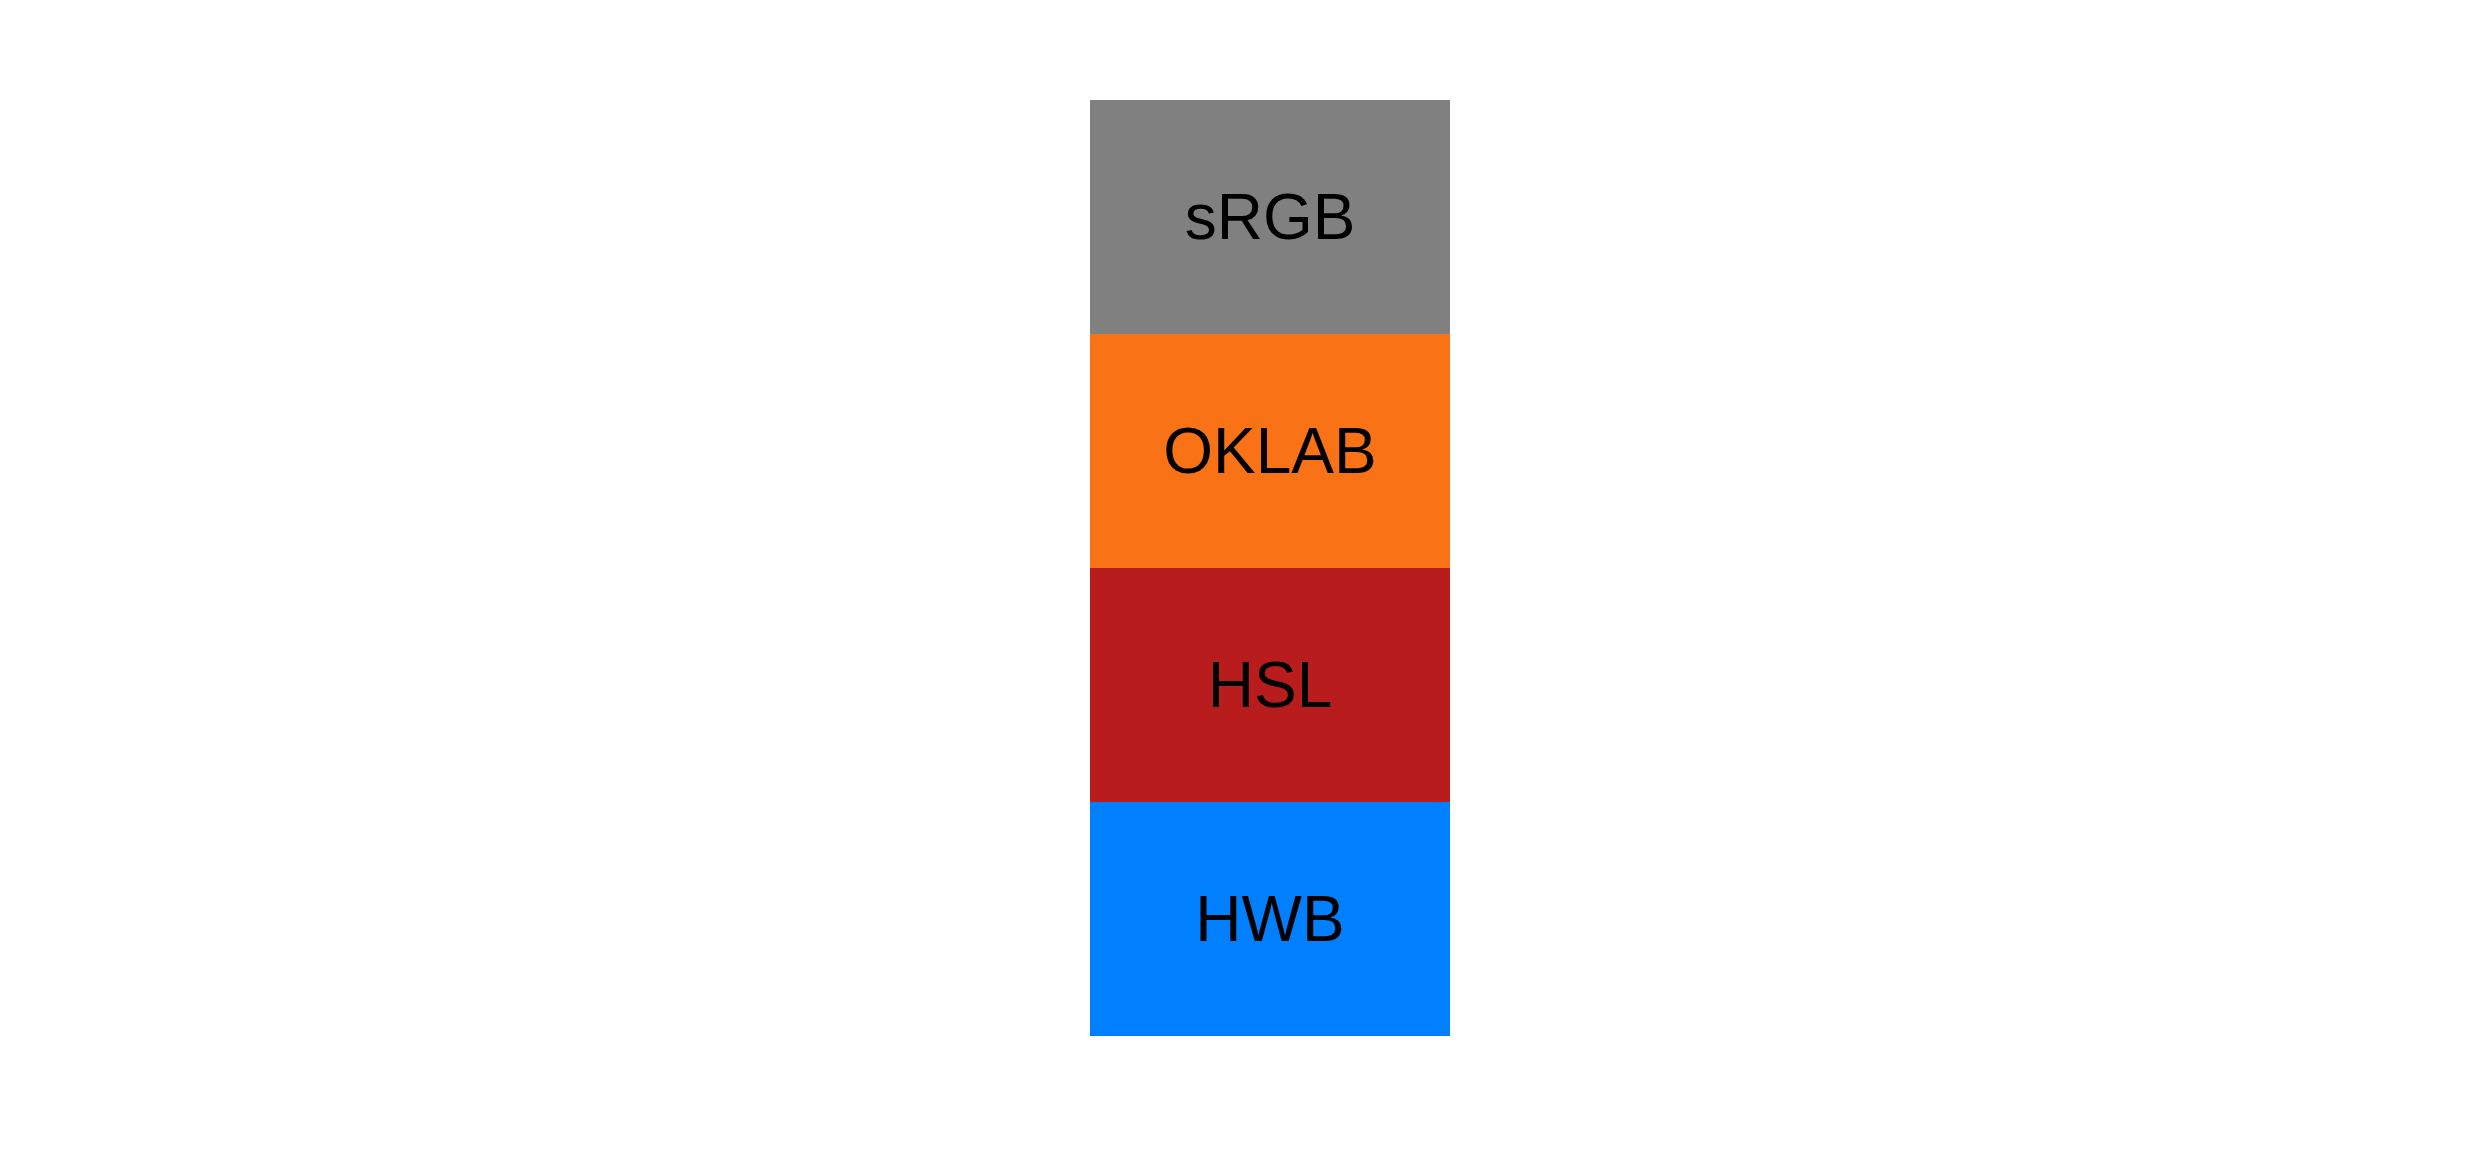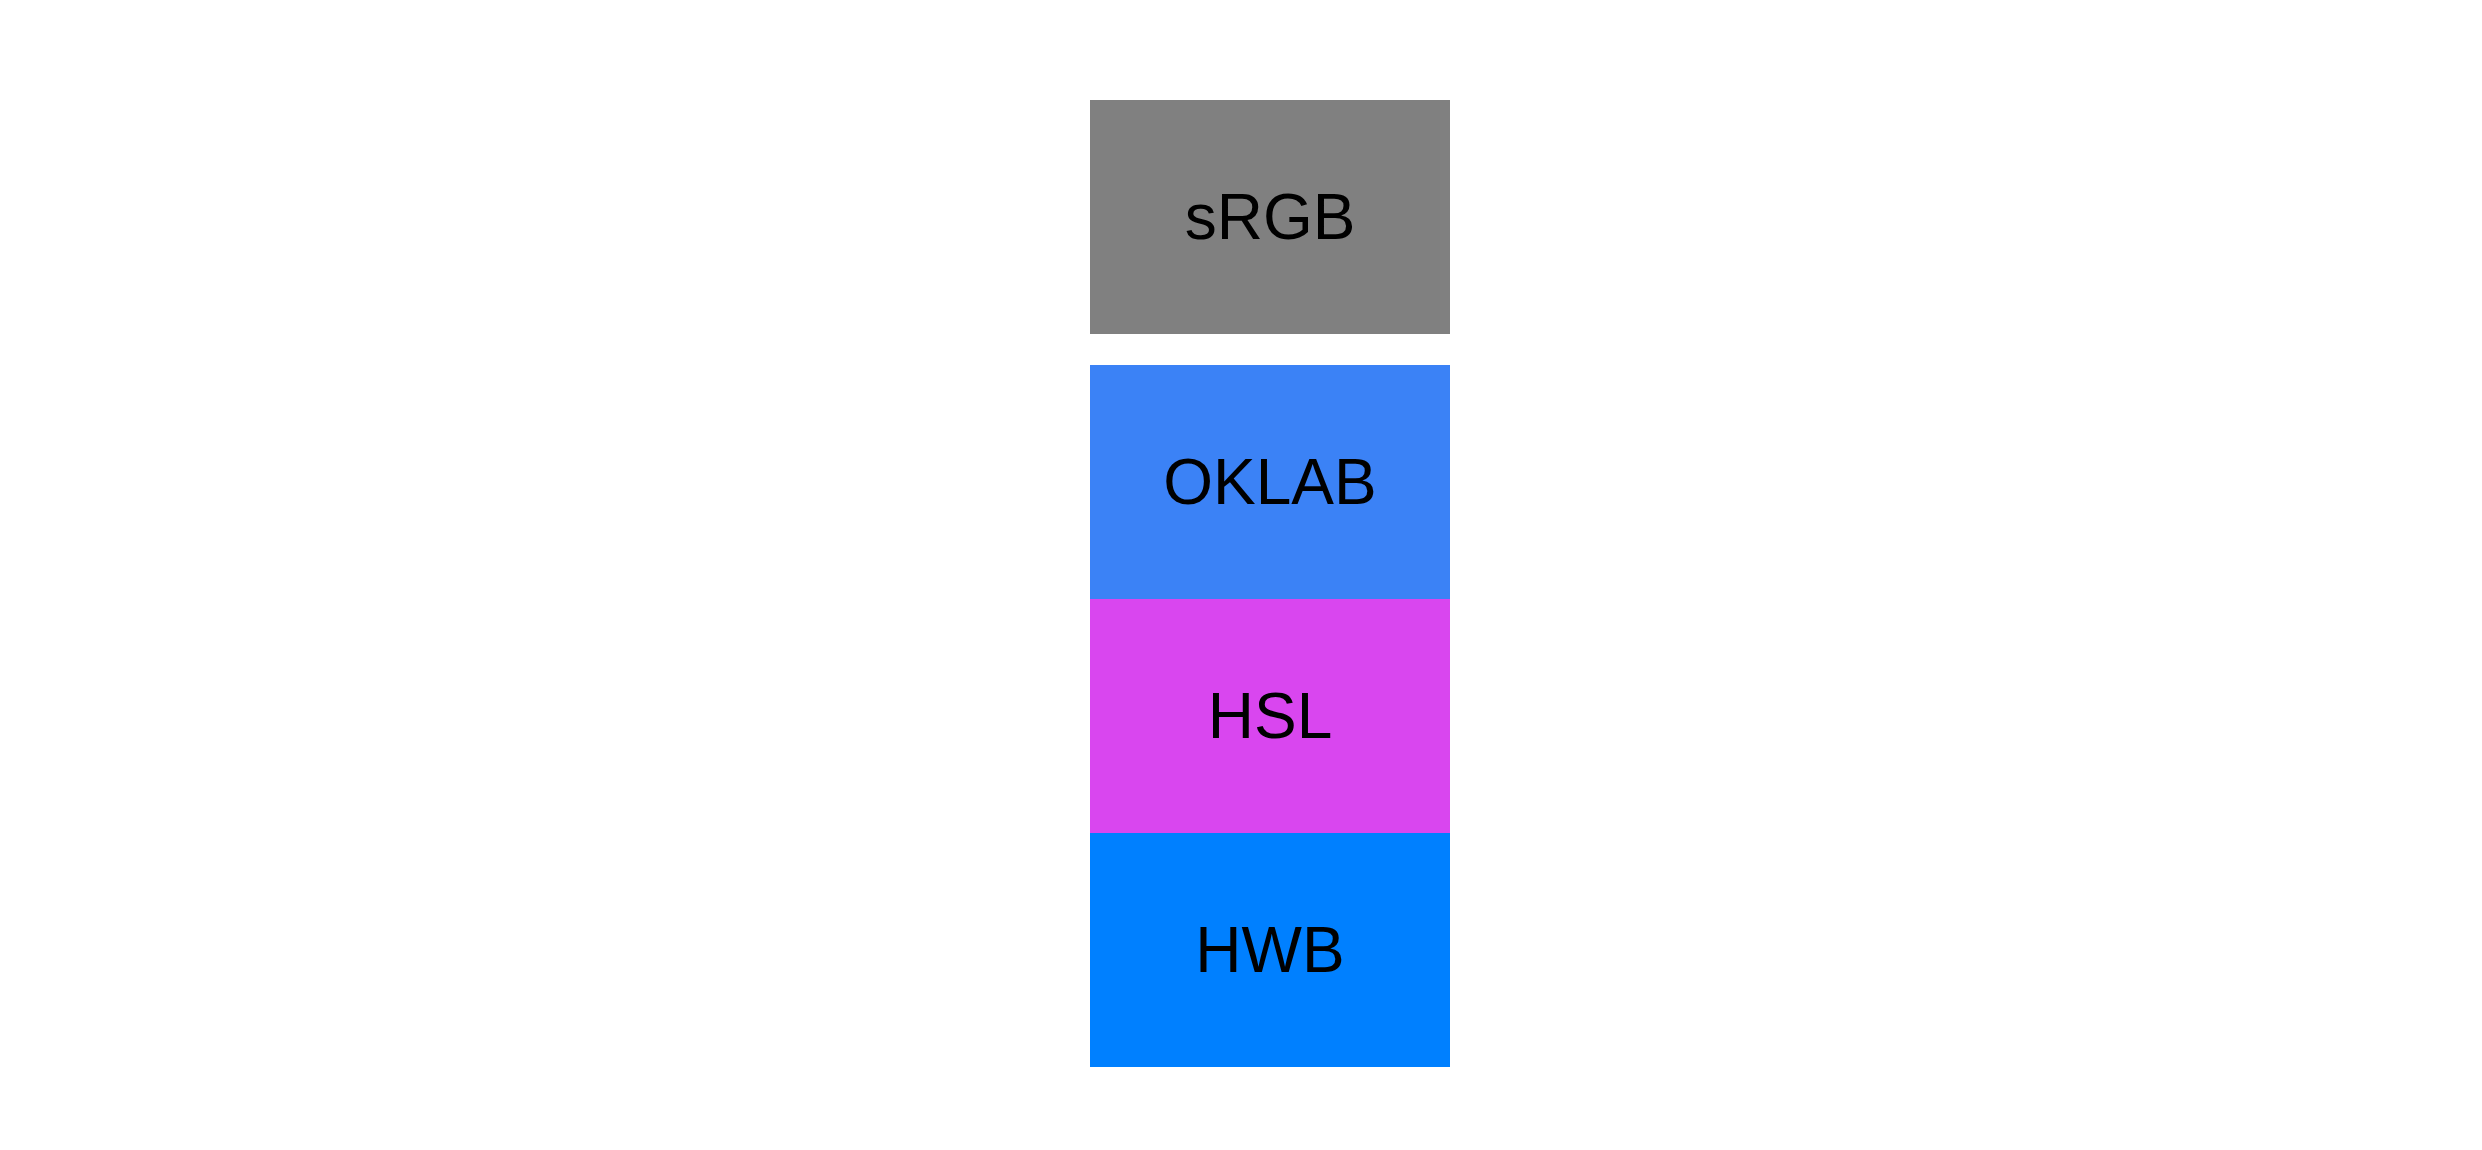--- a/index.html
+++ b/index.html
@@ -41,25 +41,25 @@
 </head>
 <body>
 
 <div class="canvas" style="background-color: rgb(255, 255, 255);">
   <div class="swatch-stack">
 
     <div class="swatch" style="background-color: rgb(128, 128, 128);">
       <span class="swatch-label">sRGB</span>
     </div>
 
-    <div class="swatch" style="background-color: #3b82f6; margin-top: 31px;">
+    <div class="swatch" style="background-color: #f97316;">
       <span class="swatch-label">OKLAB</span>
     </div>
 
-    <div class="swatch" style="background-color: #d946ef;">
+    <div class="swatch" style="background-color: #b91c1c;">
       <span class="swatch-label">HSL</span>
     </div>
 
     <div class="swatch" style="background-color: rgb(0, 128, 255);">
       <span class="swatch-label">HWB</span>
     </div>
 
   </div>
 </div>
 

